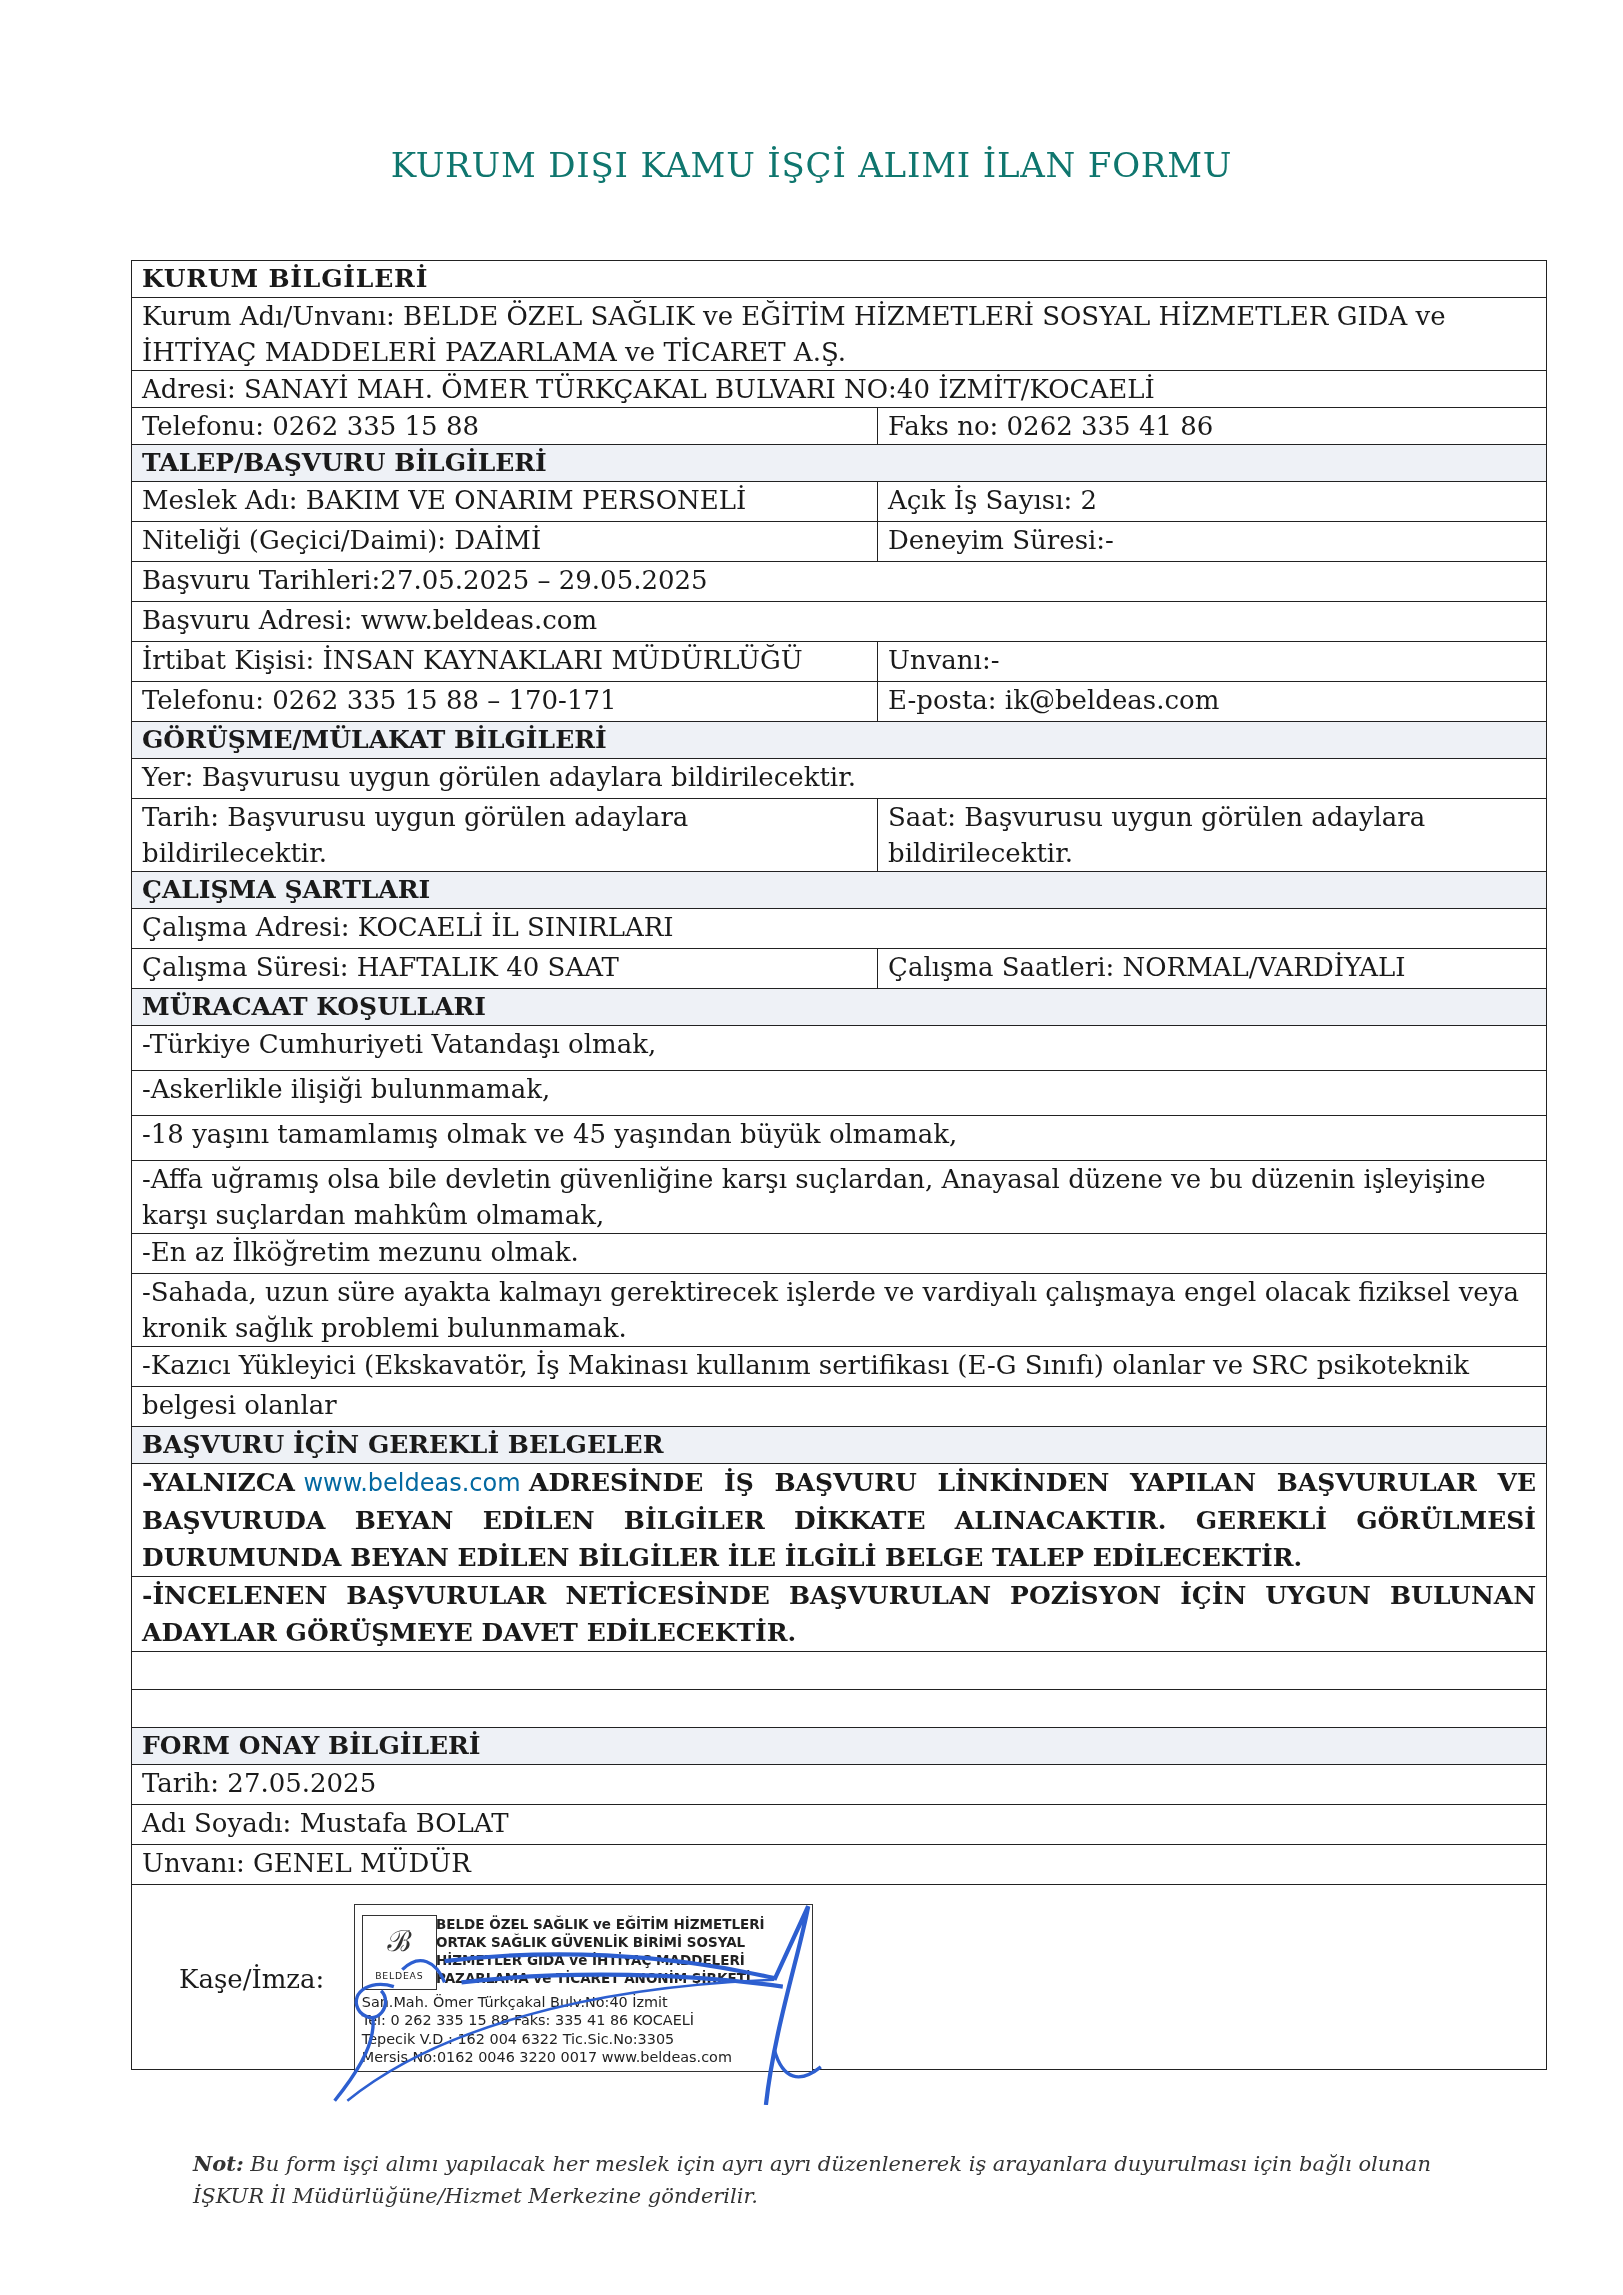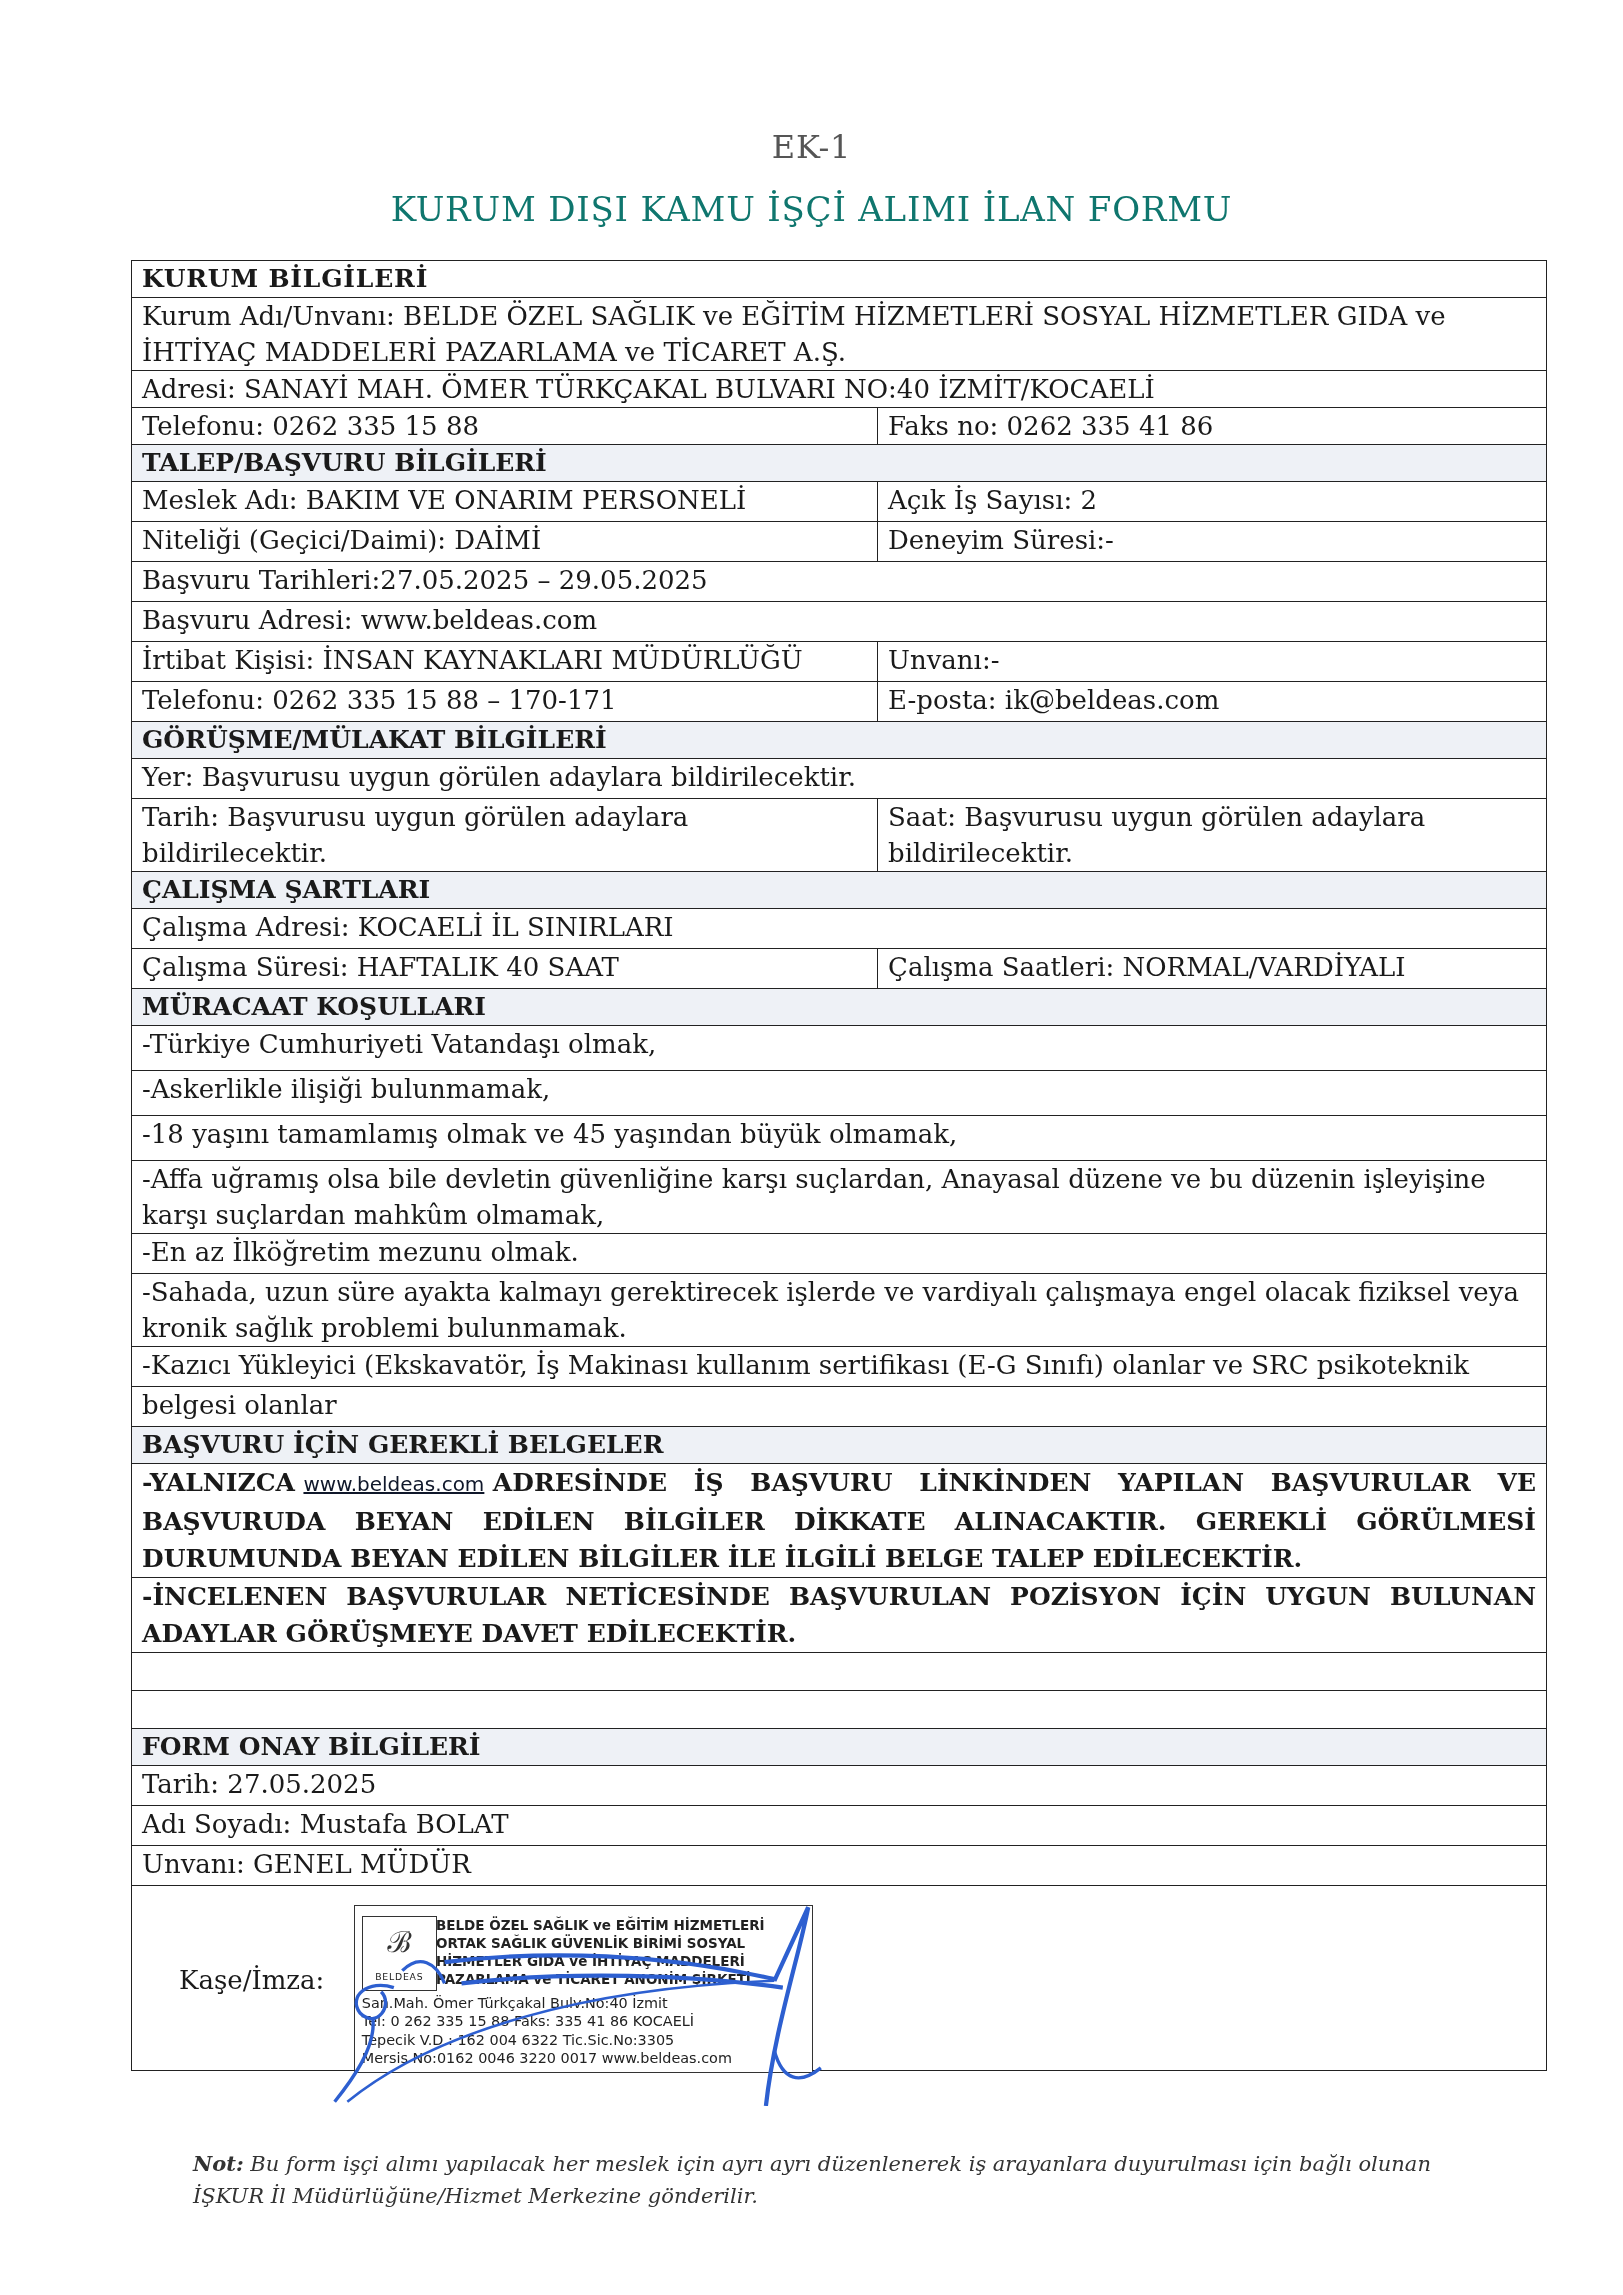--- a/index.html
+++ b/index.html
@@ -24,21 +24,21 @@
     background: #eef1f6; font-weight: bold; height: 36px;
     font-family: "DejaVu Serif", serif; font-size: 25px;
   }
   td.first-sec { background: #ffffff; font-weight: bold; letter-spacing: 0.8px; }
   td.cell { height: 36px; }
   td.tall { height: 39px; }
   td.bold-note {
     font-weight: bold; font-size: 25px; text-align: justify; line-height: 37px;
   }
   td.empty { height: 37px; }
-  .link { text-decoration: underline; font-weight: normal; font-family: "DejaVu Sans", sans-serif; color: #0f172a; font-size: 20px; padding: 0 8.5px; }
+  .link { font-weight: normal; font-family: "DejaVu Sans", sans-serif; color: #0369a1; font-size: 24px; padding: 0 8.5px; }
 
   td.sig-cell { height: 184px; position: relative; vertical-align: middle; }
   .sig-label { position: absolute; left: 12px; top: 76px; font-size: 26px; margin-left: 35px; }
   .stamp {
     position: absolute; left: 222px; top: 18.6px; width: 457px; height: 166px;
     border: 1.7px solid #333; background: #fff;
     font-family: "DejaVu Sans", "Liberation Sans", sans-serif; font-size: 14.4px; line-height: 17px; color: #222;
   }
   .stamp-logo {
     position: absolute; left: 6.8px; top: 10px; width: 73px; height: 73px; border: 1.7px solid #333;
@@ -53,21 +53,20 @@
   .note {
     position: absolute; left: 193px; top: 2148px; width: 1268px;
     font-style: italic; font-size: 21px; line-height: 32px; color: #333;
   }
   .note b { font-weight: bold; }
 </style>
 </head>
 <body>
 
 <div class="titles">
-  <div class="title-ek">EK-1</div>
   <div class="title-main">KURUM DIŞI KAMU İŞÇİ ALIMI İLAN FORMU</div>
 </div>
 
 <table class="form">
   <colgroup>
       <col style="width:746px">
       <col style="width:669px">
     </colgroup>
 
   <tbody>

